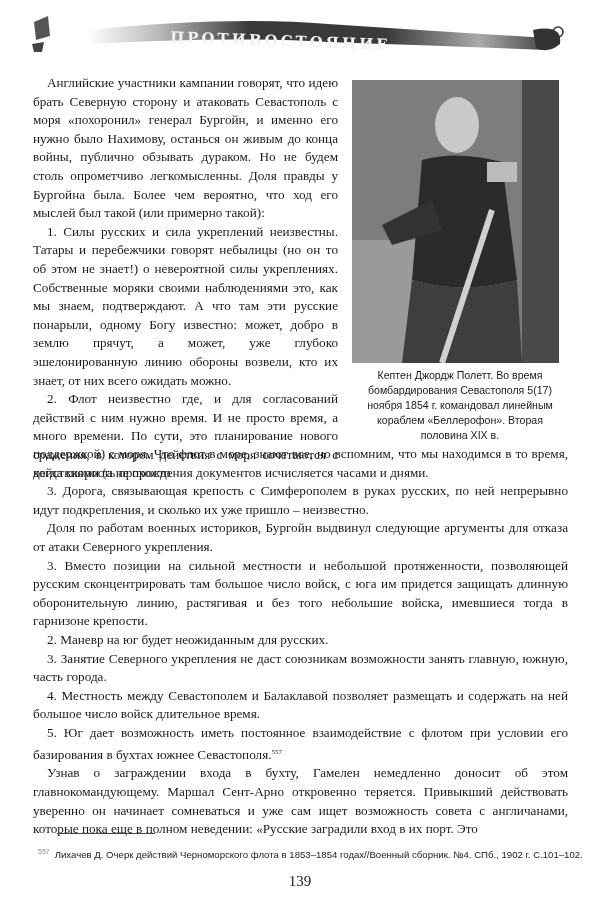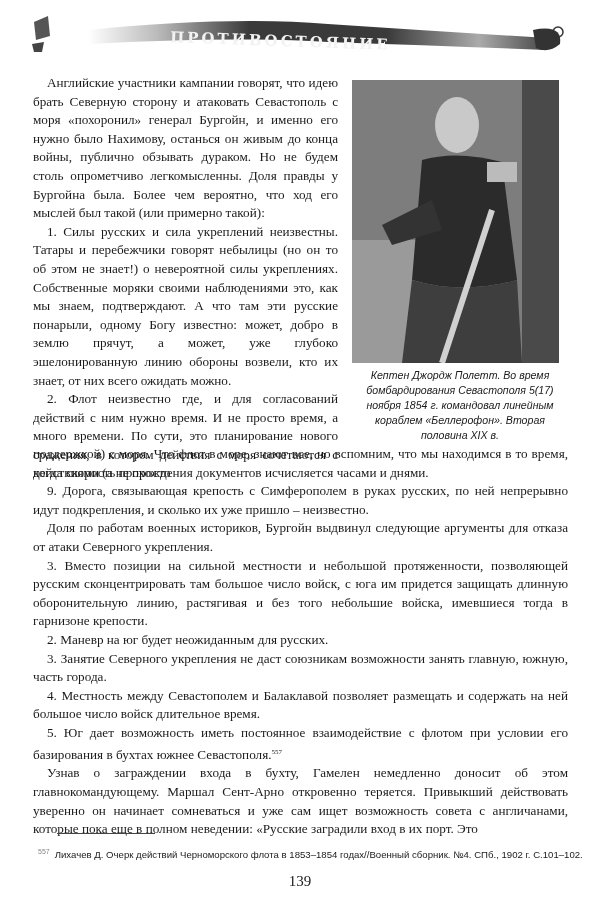--- a/index.html
+++ b/index.html
@@ -7,21 +7,21 @@
          font-family:"Liberation Serif","DejaVu Serif",serif; color:#1a1a1a; }
   .banner { position:absolute; left:28px; top:10px; width:544px; height:48px; }
   .banner svg { position:absolute; left:0; top:0; }
   .banner-title { position:absolute; left:142px; top:22px; font-family:"DejaVu Serif",serif;
                   font-weight:bold; font-size:15px; letter-spacing:3px; color:#f2f2f2;
                   transform:rotate(2deg); }
   .photo { position:absolute; left:352px; top:80px; width:207px; height:283px;
            background:linear-gradient(160deg,#777 0%,#9a9a9a 35%,#5a5a5a 60%,#8a8a8a 100%); overflow:hidden; }
   .caption { position:absolute; left:360px; top:368px; width:200px;
              font-family:"Liberation Sans",sans-serif; font-size:10.6px; line-height:15px;
-             text-align:center; color:#1a1a1a;font-style:italic; }
+             text-align:center; color:#1a1a1a; }
   .text { position:absolute; left:33px; font-size:13.2px; line-height:18.6px; text-align:justify; }
   .narrow { top:74px; width:305px; }
   .wide { top:445px; width:535px; }
   .text p { margin:0; text-indent:14px; }
   .text p.cont { text-indent:0; }
   .fn-rule { position:absolute; left:57px; top:833px; width:98px; height:1px; background:#444; }
   .footnote { position:absolute; left:38px; top:848px; width:540px;
               font-family:"Liberation Sans",sans-serif; font-size:9.6px; color:#1a1a1a; white-space:nowrap; }
   .footnote sup { font-size:7px; color:#888; margin-right:5px; }
   .page-number { position:absolute; left:0; width:600px; top:873px; text-align:center;
@@ -69,21 +69,21 @@
 <div class="caption">Кептен Джордж Полетт. Во время бомбардирования Севастополя 5(17) ноября 1854 г. командовал линейным кораблем «Беллерофон». Вторая половина XIX в.</div>
 
 <div class="text narrow">
   <p>Английские участники кампании говорят, что идею брать Северную сторону и атаковать Севастополь с моря «похоронил» генерал Бургойн, и именно его нужно было Нахимову, останься он живым до конца войны, публично обзывать дураком. Но не будем столь опрометчиво легкомысленны. Доля правды у Бургойна была. Более чем вероятно, что ход его мыслей был такой (или примерно такой):</p>
   <p>1. Силы русских и сила укреплений неизвестны. Татары и перебежчики говорят небылицы (но он то об этом не знает!) о невероятной силы укреплениях. Собственные моряки своими наблюдениями это, как мы знаем, подтверждают. А что там эти русские понарыли, одному Богу известно: может, добро в землю прячут, а может, уже глубоко эшелонированную линию обороны возвели, кто их знает, от них всего ожидать можно.</p>
   <p>2. Флот неизвестно где, и для согласований действий с ним нужно время. И не просто время, а много времени. По сути, это планирование нового сражения, в котором действия с моря сочетаются с действиями (а не просто</p>
 </div>
 
 <div class="text wide">
   <p class="cont">поддержкой) с моря. Что флот в море, знают все, но вспомним, что мы находимся в то время, когда скорость прохождения документов исчисляется часами и днями.</p>
-  <p>9. Дорога, связывающая крепость с Симферополем в руках русских, по ней непрерывно идут подкрепления, и сколько их уже пришло – неизвестно.</p>
+  <p>3. Дорога, связывающая крепость с Симферополем в руках русских, по ней непрерывно идут подкрепления, и сколько их уже пришло – неизвестно.</p>
   <p>Доля по работам военных историков, Бургойн выдвинул следующие аргументы для отказа от атаки Северного укрепления.</p>
   <p>3. Вместо позиции на сильной местности и небольшой протяженности, позволяющей русским сконцентрировать там большое число войск, с юга им придется защищать длинную оборонительную линию, растягивая и без того небольшие войска, имевшиеся тогда в гарнизоне крепости.</p>
   <p>2. Маневр на юг будет неожиданным для русских.</p>
   <p>3. Занятие Северного укрепления не даст союзникам возможности занять главную, южную, часть города.</p>
   <p>4. Местность между Севастополем и Балаклавой позволяет размещать и содержать на ней большое число войск длительное время.</p>
   <p><span>5. Юг дает возможность иметь постоянное взаимодействие с флотом при условии его базирования в бухтах южнее Севастополя.</span><sup class="ref">557</sup></p>
   <p>Узнав о заграждении входа в бухту, Гамелен немедленно доносит об этом главнокомандующему. Маршал Сент-Арно откровенно теряется. Привыкший действовать уверенно он начинает сомневаться и уже сам ищет возможность совета с англичанами, которые пока еще в полном неведении: «Русские заградили вход в их порт. Это</p>
 </div>
 
 <div class="fn-rule"></div>

